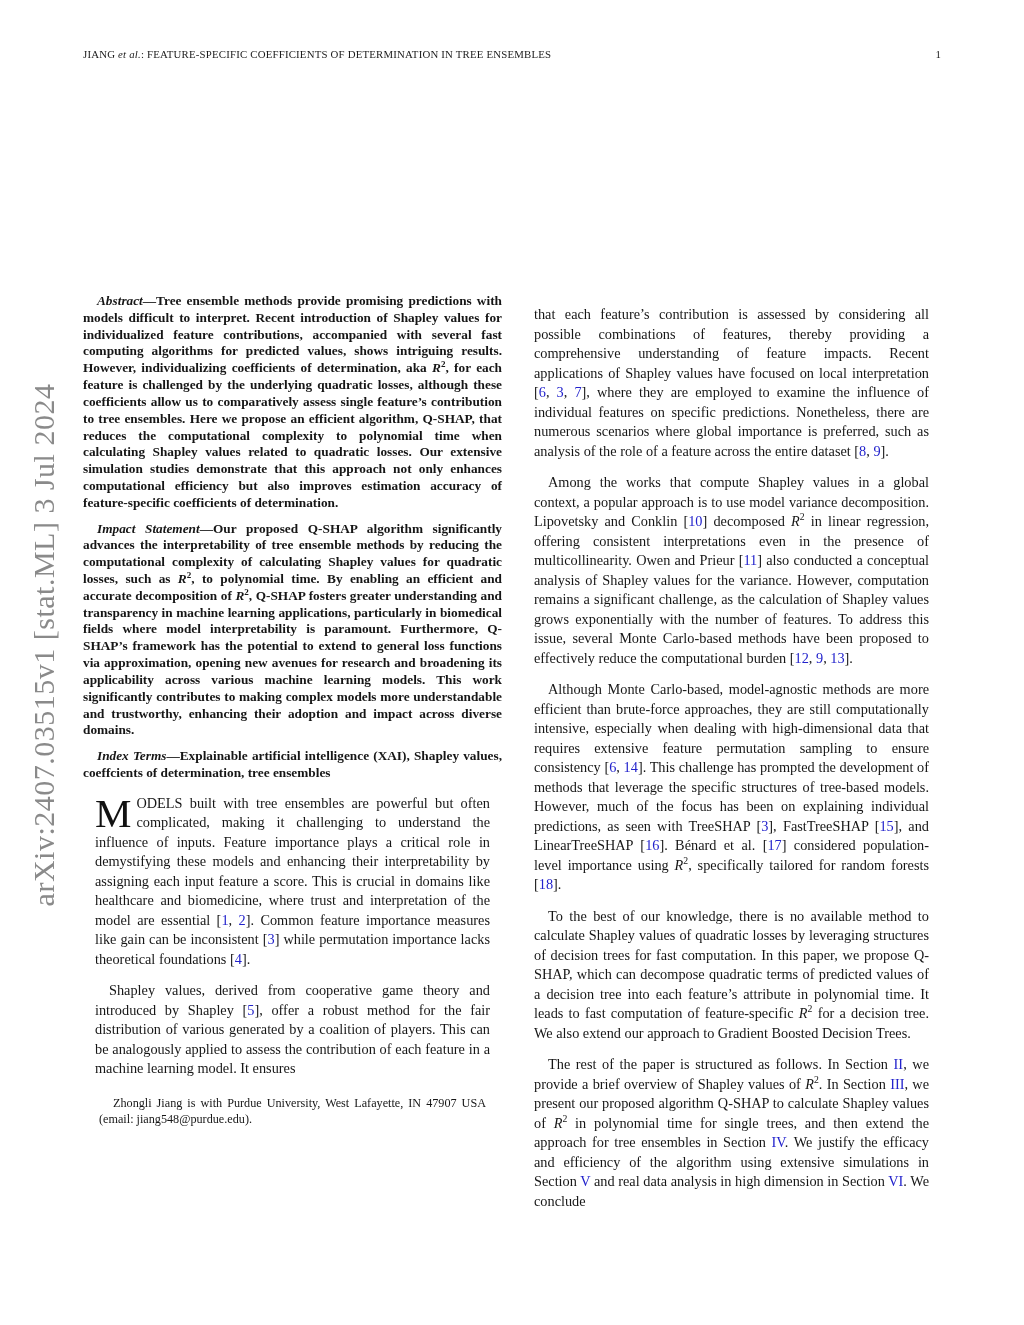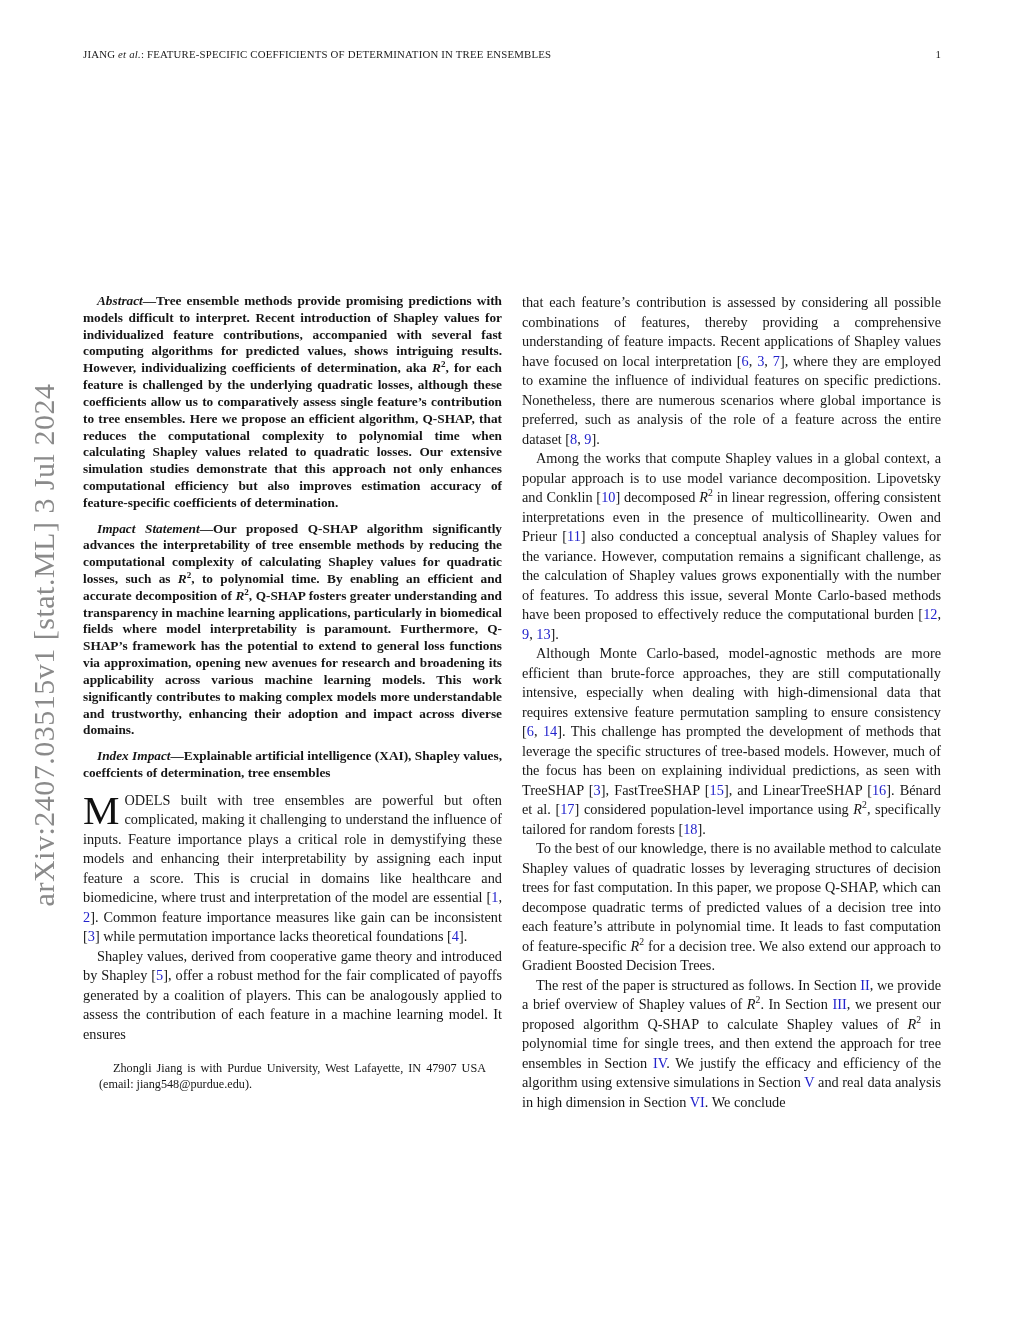--- a/index.html
+++ b/index.html
@@ -79,21 +79,21 @@
     font-size: 14.8px;
     margin: 31px 0 13px 0;
     color: #111;
   }
   .section-heading .sc { font-variant: small-caps; letter-spacing: 1.2px; }
   .section-heading .num { margin-right: 7px; }
   .body-par {
     font-size: 14.3px;
     line-height: 1.365;
     text-align: justify;
-    margin: 0;
+    margin: 12px;
   }
   .body-par.indent { text-indent: 14px; }
   .dropcap {
     float: left;
     font-size: 41px;
     line-height: 0.8;
     padding: 3px 5px 0 0;
     font-weight: normal;
     color: #111;
   }
@@ -116,25 +116,25 @@
   </div>
 
   <div class="arxiv-strip">arXiv:2407.03515v1  [stat.ML]  3 Jul 2024</div>
 
 
   <div class="columns">
 
     <div class="col">
       <p class="abs-par"><span class="seg-bi">Abstract</span><span>—Tree ensemble methods provide promising predictions with models difficult to interpret. Recent introduction of Shapley values for individualized feature contributions, accompanied with several fast computing algorithms for predicted values, shows intriguing results. However, individualizing coefficients of determination, aka </span><span class="seg-math">R</span><span class="seg-sup">2</span><span>, for each feature is challenged by the underlying quadratic losses, although these coefficients allow us to comparatively assess single feature’s contribution to tree ensembles. Here we propose an efficient algorithm, Q-SHAP, that reduces the computational complexity to polynomial time when calculating Shapley values related to quadratic losses. Our extensive simulation studies demonstrate that this approach not only enhances computational efficiency but also improves estimation accuracy of feature-specific coefficients of determination.</span></p>
       <p class="abs-par"><span class="seg-bi">Impact Statement</span><span>—Our proposed Q-SHAP algorithm significantly advances the interpretability of tree ensemble methods by reducing the computational complexity of calculating Shapley values for quadratic losses, such as </span><span class="seg-math">R</span><span class="seg-sup">2</span><span>, to polynomial time. By enabling an efficient and accurate decomposition of </span><span class="seg-math">R</span><span class="seg-sup">2</span><span>, Q-SHAP fosters greater understanding and transparency in machine learning applications, particularly in biomedical fields where model interpretability is paramount. Furthermore, Q-SHAP’s framework has the potential to extend to general loss functions via approximation, opening new avenues for research and broadening its applicability across various machine learning models. This work significantly contributes to making complex models more understandable and trustworthy, enhancing their adoption and impact across diverse domains.</span></p>
-      <p class="abs-par"><span class="seg-bi">Index Impact</span><span>—Explainable artificial intelligence (XAI), Shapley values, coeffcients of determination, tree ensembles</span></p>
+      <p class="abs-par"><span class="seg-bi">Index Terms</span><span>—Explainable artificial intelligence (XAI), Shapley values, coeffcients of determination, tree ensembles</span></p>
 
 
       <p class="body-par"><span class="dropcap">M</span><span><span>ODELS built with tree ensembles are powerful but often complicated, making it challenging to understand the influence of inputs. Feature importance plays a critical role in demystifying these models and enhancing their interpretability by assigning each input feature a score. This is crucial in domains like healthcare and biomedicine, where trust and interpretation of the model are essential [</span><span class="seg-cite">1</span><span>, </span><span class="seg-cite">2</span><span>]. Common feature importance measures like gain can be inconsistent [</span><span class="seg-cite">3</span><span>] while permutation importance lacks theoretical foundations [</span><span class="seg-cite">4</span><span>].</span></span></p>
-      <p class="body-par indent"><span>Shapley values, derived from cooperative game theory and introduced by Shapley [</span><span class="seg-cite">5</span><span>], offer a robust method for the fair complicated of payoffs generated by a coalition of players. This can be analogously applied to assess the contribution of each feature in a machine learning model. It ensures</span></p>
+      <p class="body-par indent"><span>Shapley values, derived from cooperative game theory and introduced by Shapley [</span><span class="seg-cite">5</span><span>], offer a robust method for the fair distribution of various generated by a coalition of players. This can be analogously applied to assess the contribution of each feature in a machine learning model. It ensures</span></p>
 
       <div class="footnotes">
         <p class="footnote">Zhongli Jiang is with Purdue University, West Lafayette, IN 47907 USA (email: jiang548@purdue.edu).</p>
       </div>
     </div>
 
     <div class="col">
       <p class="body-par"><span>that each feature’s contribution is assessed by considering all possible combinations of features, thereby providing a comprehensive understanding of feature impacts. Recent applications of Shapley values have focused on local interpretation [</span><span class="seg-cite">6</span><span>, </span><span class="seg-cite">3</span><span>, </span><span class="seg-cite">7</span><span>], where they are employed to examine the influence of individual features on specific predictions. Nonetheless, there are numerous scenarios where global importance is preferred, such as analysis of the role of a feature across the entire dataset [</span><span class="seg-cite">8</span><span>, </span><span class="seg-cite">9</span><span>].</span></p>
       <p class="body-par indent"><span>Among the works that compute Shapley values in a global context, a popular approach is to use model variance decomposition. Lipovetsky and Conklin [</span><span class="seg-cite">10</span><span>] decomposed </span><span class="seg-math">R</span><span class="seg-sup">2</span><span> in linear regression, offering consistent interpretations even in the presence of multicollinearity. Owen and Prieur [</span><span class="seg-cite">11</span><span>] also conducted a conceptual analysis of Shapley values for the variance. However, computation remains a significant challenge, as the calculation of Shapley values grows exponentially with the number of features. To address this issue, several Monte Carlo-based methods have been proposed to effectively reduce the computational burden [</span><span class="seg-cite">12</span><span>, </span><span class="seg-cite">9</span><span>, </span><span class="seg-cite">13</span><span>].</span></p>
       <p class="body-par indent"><span>Although Monte Carlo-based, model-agnostic methods are more efficient than brute-force approaches, they are still computationally intensive, especially when dealing with high-dimensional data that requires extensive feature permutation sampling to ensure consistency [</span><span class="seg-cite">6</span><span>, </span><span class="seg-cite">14</span><span>]. This challenge has prompted the development of methods that leverage the specific structures of tree-based models. However, much of the focus has been on explaining individual predictions, as seen with TreeSHAP [</span><span class="seg-cite">3</span><span>], FastTreeSHAP [</span><span class="seg-cite">15</span><span>], and LinearTreeSHAP [</span><span class="seg-cite">16</span><span>]. Bénard et al. [</span><span class="seg-cite">17</span><span>] considered population-level importance using </span><span class="seg-math">R</span><span class="seg-sup">2</span><span>, specifically tailored for random forests [</span><span class="seg-cite">18</span><span>].</span></p>

